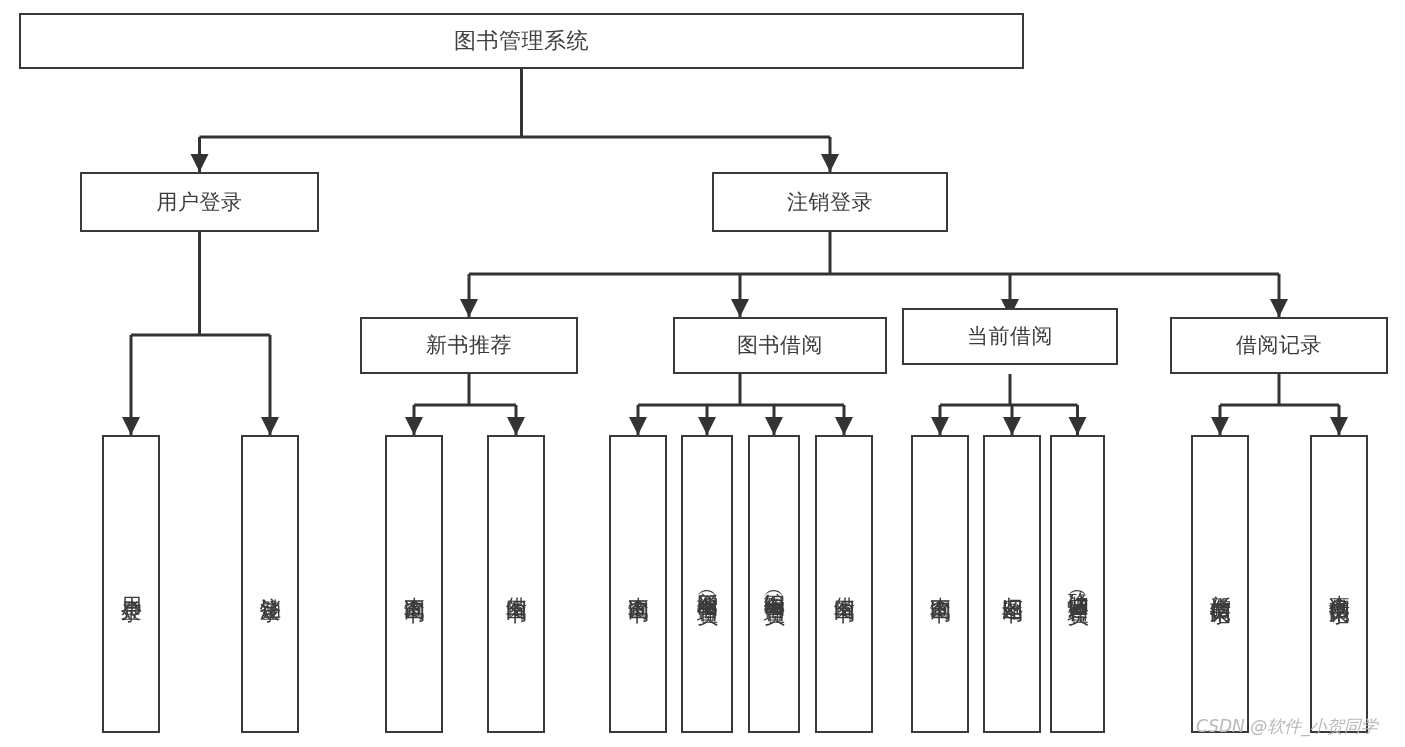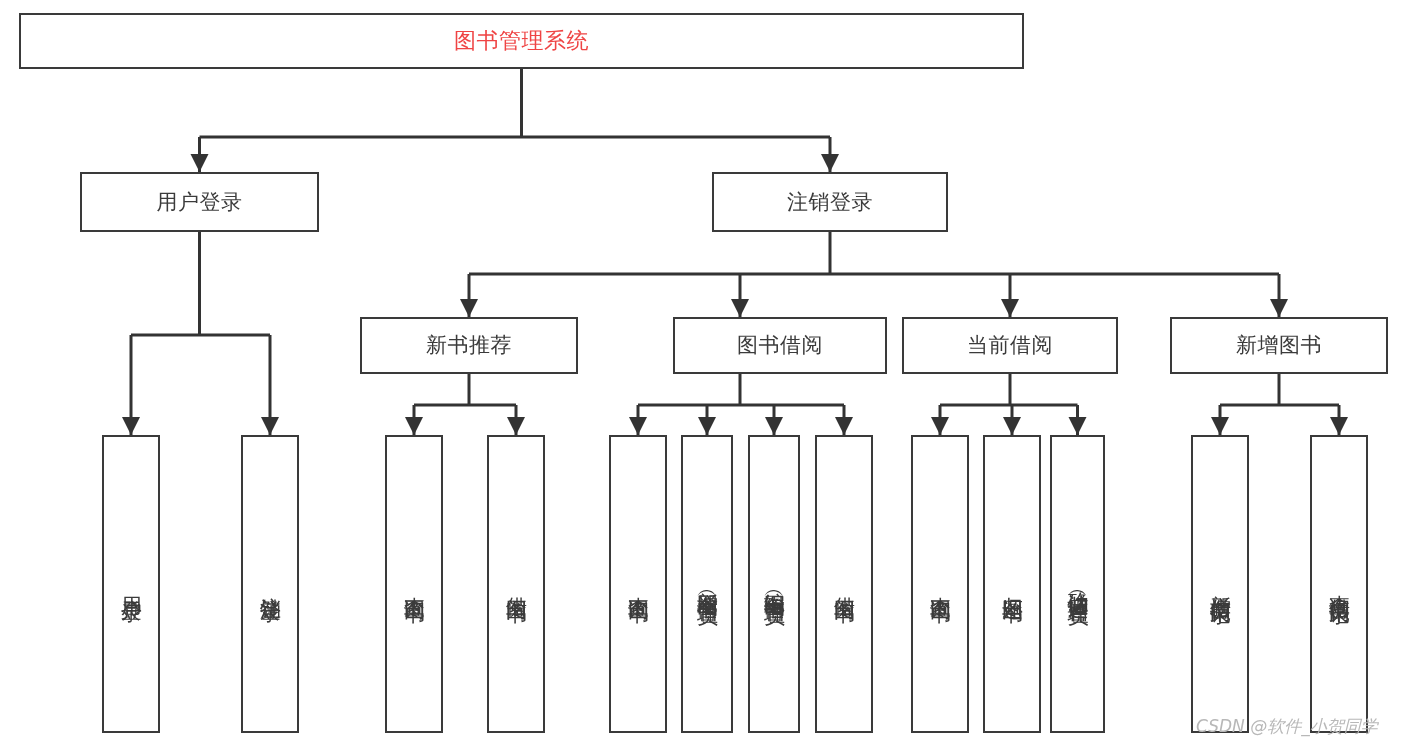--- a/index.html
+++ b/index.html
@@ -121,39 +121,39 @@
       <polygon points="1068.5,417 1086.5,417 1077.5,435" fill="#333333"></polygon>
       <line x1="1279" y1="374" x2="1279" y2="405" stroke="#333333" stroke-width="3"></line>
       <line x1="1220" y1="405" x2="1339" y2="405" stroke="#333333" stroke-width="3"></line>
       <line x1="1220" y1="405" x2="1220" y2="435" stroke="#333333" stroke-width="3"></line>
       <polygon points="1211,417 1229,417 1220,435" fill="#333333"></polygon>
       <line x1="1339" y1="405" x2="1339" y2="435" stroke="#333333" stroke-width="3"></line>
       <polygon points="1330,417 1348,417 1339,435" fill="#333333"></polygon>
     </svg>
   <div id="node-layer">
       <div class="node horizontal root" style="left: 19px; top: 13px; width: 1005px; height: 56px; border-color: rgb(58, 58, 58); background: rgb(255, 255, 255);">
-        <span class="node-label" style="color: #ef4444;">图书管理系统</span>
+        <span class="node-label" style="color: #404040;">图书管理系统</span>
       </div>
       <div class="node horizontal" style="left: 80px; top: 172px; width: 239px; height: 60px; border-color: rgb(58, 58, 58); background: rgb(255, 255, 255);">
         <span class="node-label" style="color: rgb(59, 59, 59);">用户登录</span>
       </div>
       <div class="node horizontal" style="left: 712px; top: 172px; width: 236px; height: 60px; border-color: rgb(58, 58, 58); background: rgb(255, 255, 255);">
         <span class="node-label" style="color: rgb(59, 59, 59);">注销登录</span>
       </div>
       <div class="node horizontal" style="left: 360px; top: 317px; width: 218px; height: 57px; border-color: rgb(58, 58, 58); background: rgb(255, 255, 255);">
         <span class="node-label" style="color: rgb(59, 59, 59);">新书推荐</span>
       </div>
       <div class="node horizontal" style="left: 633px; top: 317px; width: 214px; height: 57px; border-color: rgb(58, 58, 58); background: rgb(255, 255, 255); margin-left: 40px;">
         <span class="node-label" style="color: rgb(59, 59, 59);">图书借阅</span>
       </div>
-      <div class="node horizontal" style="left: 902px; top: 317px; width: 216px; height: 57px; border-color: rgb(58, 58, 58); background: rgb(255, 255, 255);">
+      <div class="node horizontal" style="left: 902px; top: 308px; width: 216px; height: 57px; border-color: rgb(58, 58, 58); background: rgb(255, 255, 255);">
         <span class="node-label" style="color: rgb(59, 59, 59);">当前借阅</span>
       </div>
       <div class="node horizontal" style="left: 1170px; top: 317px; width: 218px; height: 57px; border-color: rgb(58, 58, 58); background: rgb(255, 255, 255);">
-        <span class="node-label" style="color: rgb(59, 59, 59);">新增图书</span>
+        <span class="node-label" style="color: rgb(59, 59, 59);">借阅记录</span>
       </div>
       <div class="node vertical" style="left: 102px; top: 435px; width: 58px; height: 298px; border-color: rgb(58, 58, 58); background: rgb(255, 255, 255);">
         <span class="node-label" style="color: rgb(59, 59, 59);">用户登录</span>
       </div>
       <div class="node vertical" style="left: 241px; top: 435px; width: 58px; height: 298px; border-color: rgb(58, 58, 58); background: rgb(255, 255, 255);">
         <span class="node-label" style="color: rgb(59, 59, 59);">注销登录</span>
       </div>
       <div class="node vertical" style="left: 385px; top: 435px; width: 58px; height: 298px; border-color: rgb(58, 58, 58); background: rgb(255, 255, 255);">
         <span class="node-label" style="color: rgb(59, 59, 59);">查询图书</span>
       </div>

